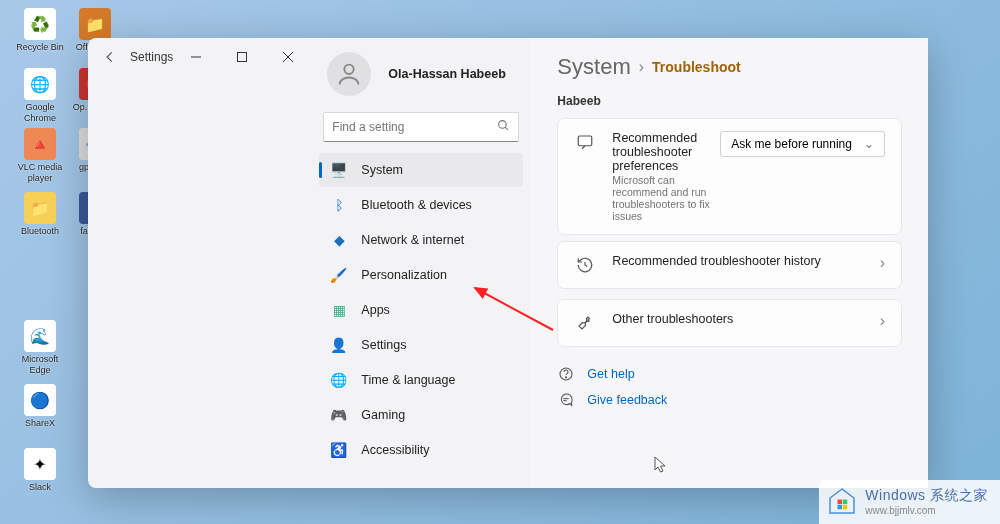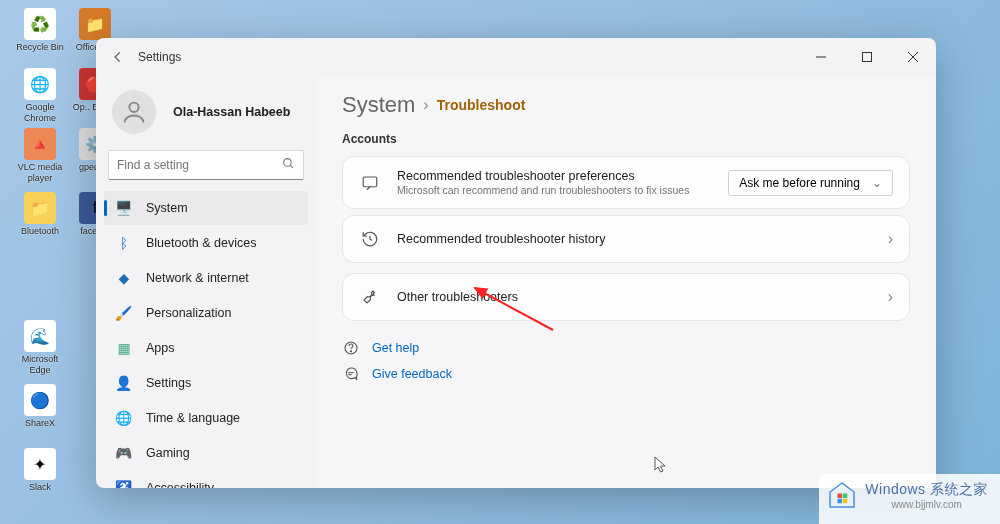--- a/index.html
+++ b/index.html
@@ -14,25 +14,25 @@
     }
     .desktop-icon .ico {
       width: 32px; height: 32px; margin: 0 auto 2px;
       border-radius: 4px; display: flex; align-items: center; justify-content: center;
     }
     .desktop-icon .lbl {
       font-size: 9px; color: #222; text-shadow: 0 0 2px #fff;
       word-break: break-word; line-height: 11px;
     }
     .settings-window {
-      position: absolute; left: 96px; top: 38px;
+      position: absolute; left: 88px; top: 38px;
       width: 840px; height: 450px;
       background: #f3f3f5; border-radius: 8px;
       box-shadow: 0 10px 40px rgba(0,0,0,.25);
-      display: flex; flex-direction: column;
+      display: flex; flex-direction: row;
     }
     .titlebar {
       height: 38px; display: flex; align-items: center; padding: 0 0 0 2px;
     }
     .back-btn {
       width: 40px; height: 38px; display: flex; align-items: center; justify-content: center;
       cursor: pointer; font-size: 16px; color: #555;
     }
     .title { font-size: 12px; color: #333; }
     .win-controls { margin-left: auto; display: flex; }
@@ -79,22 +79,22 @@
     .main {
       flex: 1; padding: 16px 26px 0 26px; overflow-y: auto;
       background: #f6f6f8;
     }
     .breadcrumb { display: flex; align-items: center; gap: 8px; margin-bottom: 14px; }
     .bc-parent { font-size: 22px; color: #666; font-weight: 400; cursor: pointer; }
     .bc-sep { color: #888; }
     .bc-current { font-size: 14px; font-weight: 700; color: #a16207; }
     .section-label { font-size: 12px; font-weight: 600; color: #333; margin-bottom: 10px; }
     .card {
-      background: #fdfdfd; border: 1px solid #e6e6e8; border-radius: 12px;
-      display: flex; align-items: center; padding: 12px 16px;
+      background: #fdfdfd; border: 1px solid #e6e6e8; border-radius: 7px;
+      display: flex; align-items: flex-start; padding: 12px 16px;
       margin-bottom: 6px; cursor: pointer;
     }
     .card-icon {
       width: 22px; height: 22px; display: flex; align-items: center; justify-content: center;
       color: #555; margin-right: 16px; flex-shrink: 0;
     }
     .card-txt { flex: 1; }
     .card-title { font-size: 12.5px; color: #222; }
     .card-sub { font-size: 10.5px; color: #737373; margin-top: 1px; }
     .dropdown {
@@ -109,23 +109,22 @@
       margin-bottom: 8px;
     }
     .link-ico { width: 18px; height: 18px; display: flex; align-items:center; justify-content:center; color:#555;}
     .link-txt { color: #0067c0; font-size: 12.5px; cursor: pointer; }
     .arrow-overlay {
       position: absolute; pointer-events: none;
     }
     .watermark {
       position: absolute; right: 0; bottom: 0;
       display: flex; align-items: center; gap: 8px;
-      background: rgba(255,255,255,.85); padding: 6px 12px 14px 8px;
+      background: rgba(255,255,255,.85); padding: 6px 12px 8px 8px;
       border-top-left-radius: 6px;
-      text-align: center;
     }
     .wm-logo { width: 30px; height: 30px; }
     .wm-txt1 { font-size: 14px; color: #4a6fa5; font-weight: 500; letter-spacing: .5px;}
     .wm-txt2 { font-size: 10px; color: #888; }
     .cursor-ptr {
       position: absolute; left: 654px; top: 456px; color:#555; font-size:16px;
     }
   </style>
 </head>
 <body>
@@ -267,21 +266,21 @@
           </div>
         </div>
     </div>
 
     <div class="main">
       <div class="breadcrumb">
         <span class="bc-parent">System</span>
         <span class="bc-sep">›</span>
         <span class="bc-current">Troubleshoot</span>
       </div>
-      <div class="section-label">Accounts</div>
+      <div class="section-label">Habeeb</div>
       <div id="cards">
           <div class="card">
             <div class="card-icon">
               <svg width="18" height="18" viewBox="0 0 24 24" fill="none" stroke="#555" stroke-width="1.6">
                 <rect x="3" y="4" width="18" height="13" rx="2"></rect>
                 <path d="M8 21l4-4"></path>
               </svg>
             </div>
   <div class="card-txt">
               <div class="card-title">Recommended troubleshooter preferences</div>

